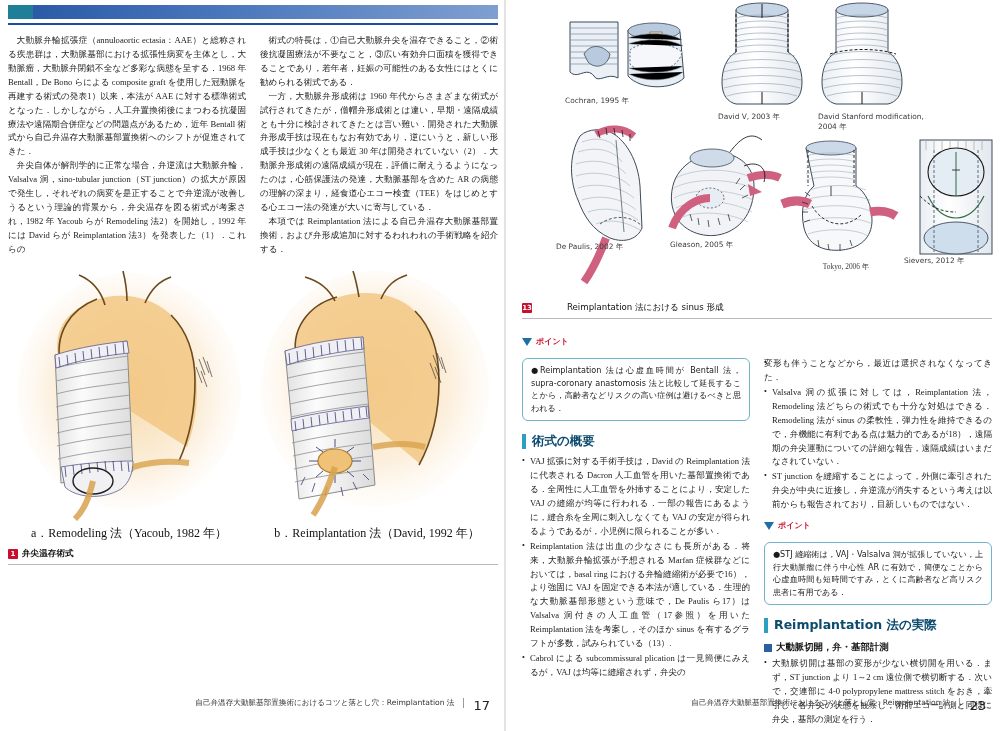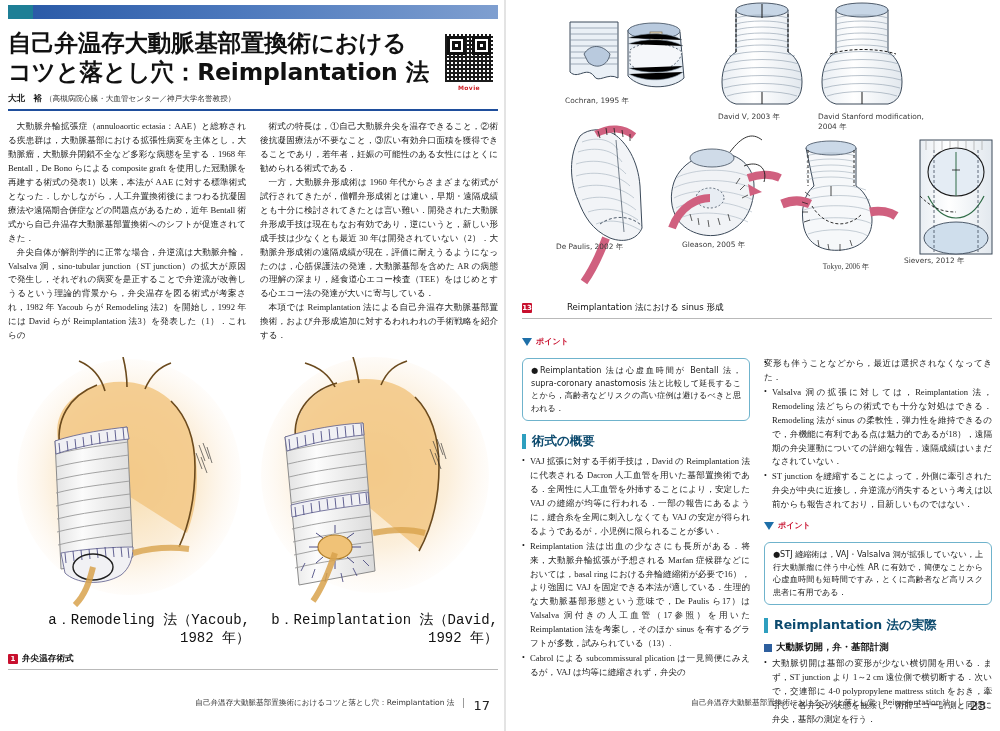--- a/index.html
+++ b/index.html
@@ -139,25 +139,24 @@
 
   
   .figure-row {
     display: flex;
     margin-top: 14px;
     gap: 6px;
   }
   .fig-cell { width: 50%; text-align: center; }
   .fig-canvas { height: 250px; position: relative; }
   .fig-cap {
-    font-family: Liberation Mono, monospace;
-    font-size: 14px;
+    font-family: Liberation Serif, serif;
+    font-size: 12px;
     color: #111;
     margin-top: 4px;
-    text-align: right;
   }
   .fig-label-row {
     margin-top: 6px;
     display: flex;
     align-items: center;
     gap: 4px;
   }
   .fig-num {
     background: #c8102e;
     color: #fff;
@@ -322,34 +321,20 @@
 <body>
 
 <div class="spread">
 
   <div class="page page-left">
 
     <div class="header-band">
       <div class="tab-square"></div>
     </div>
 
-    <div class="title-block">
-      <h1 class="doc-title">
-        <span>自己弁温存大動脈基部置換術における</span><br>
-        <span>コツと落とし穴：Reimplantation 法</span>
-      </h1>
-      <div class="author-line">
-        <span>大北　裕</span>
-        <span class="affil">（高槻病院心臓・大血管センター／神戸大学名誉教授）</span>
-      </div>
-      <div class="qr-wrap">
-        <div class="qr-code"></div>
-        <div class="qr-label">Movie</div>
-      </div>
-    </div>
     <div class="title-rule"></div>
 
     <div class="cols">
       <div class="col">
         <p class="jtext indent">大動脈弁輪拡張症（annuloaortic ectasia：AAE）と総称される疾患群は，大動脈基部における拡張性病変を主体とし，大動脈瘤，大動脈弁閉鎖不全など多彩な病態を呈する．1968 年 Bentall，De Bono らによる composite graft を使用した冠動脈を再建する術式の発表1）以来，本法が AAE に対する標準術式となった．しかしながら，人工弁置換術後にまつわる抗凝固療法や遠隔期合併症などの問題点があるため，近年 Bentall 術式から自己弁温存大動脈基部置換術へのシフトが促進されてきた．</p>
         <p class="jtext indent">弁尖自体が解剖学的に正常な場合，弁逆流は大動脈弁輪，Valsalva 洞，sino-tubular junction（ST junction）の拡大が原因で発生し，それぞれの病変を是正することで弁逆流が改善しうるという理論的背景から，弁尖温存を図る術式が考案され，1982 年 Yacoub らが Remodeling 法2）を開始し，1992 年には David らが Reimplantation 法3）を発表した（1）．これらの</p>
       </div>
       <div class="col">
         <p class="jtext indent">術式の特長は，①自己大動脈弁尖を温存できること，②術後抗凝固療法が不要なこと，③広い有効弁口面積を獲得できることであり，若年者，妊娠の可能性のある女性にはとくに勧められる術式である．</p>
         <p class="jtext indent">一方，大動脈弁形成術は 1960 年代からさまざまな術式が試行されてきたが，僧帽弁形成術とは違い，早期・遠隔成績とも十分に検討されてきたとは言い難い．開発された大動脈弁形成手技は現在もなお有効であり，逆にいうと，新しい形成手技は少なくとも最近 30 年は開発されていない（2）．大動脈弁形成術の遠隔成績が現在，評価に耐えうるようになったのは，心筋保護法の発達，大動脈基部を含めた AR の病態の理解の深まり，経食道心エコー検査（TEE）をはじめとする心エコー法の発達が大いに寄与している．</p>
@@ -729,21 +714,21 @@
           <path d="M434 152 L434 196" stroke="#2f6b46" stroke-width="1" fill="none"></path>
           <path d="M430 170 L438 170" stroke="#1b1b1b" stroke-width="0.8"></path>
           <path d="M398 196 C410 208 420 212 434 212" stroke="#1b1b1b" stroke-width="0.9" fill="none" stroke-dasharray="3 2"></path>
         </g>
       </svg>
 
       <div class="graft-cap" style="left:20px;  top:96px;  width:110px; text-align:center;">Cochran, 1995 年</div>
       <div class="graft-cap" style="left:196px; top:112px; width:92px;  text-align:left;">David V, 2003 年</div>
       <div class="graft-cap" style="left:296px; top:112px; width:110px; text-align:left;">David Stanford modification, 2004 年</div>
       <div class="graft-cap" style="left:34px;  top:242px; width:110px; text-align:left;">De Paulis, 2002 年</div>
-      <div class="graft-cap" style="left:160px; top:240px; width:110px; text-align:left;">Gleason, 2005 年</div>
+      <div class="graft-cap" style="left:148px; top:240px; width:110px; text-align:left;">Gleason, 2005 年</div>
       <div class="graft-cap" style="left:274px; top:262px; width:100px; text-align:center;font-family:Liberation Serif, serif;">Tokyo, 2006 年</div>
       <div class="graft-cap" style="left:382px; top:256px; width:100px; text-align:left;">Sievers, 2012 年</div>
     </div>
 
     <div class="fig13-row">
       <span class="fig-num">13</span>
       <span class="fig-title" style="font-weight:400;padding-left:31px;">Reimplantation 法における sinus 形成</span>
     </div>
     <div class="fig-rule"></div>
 

